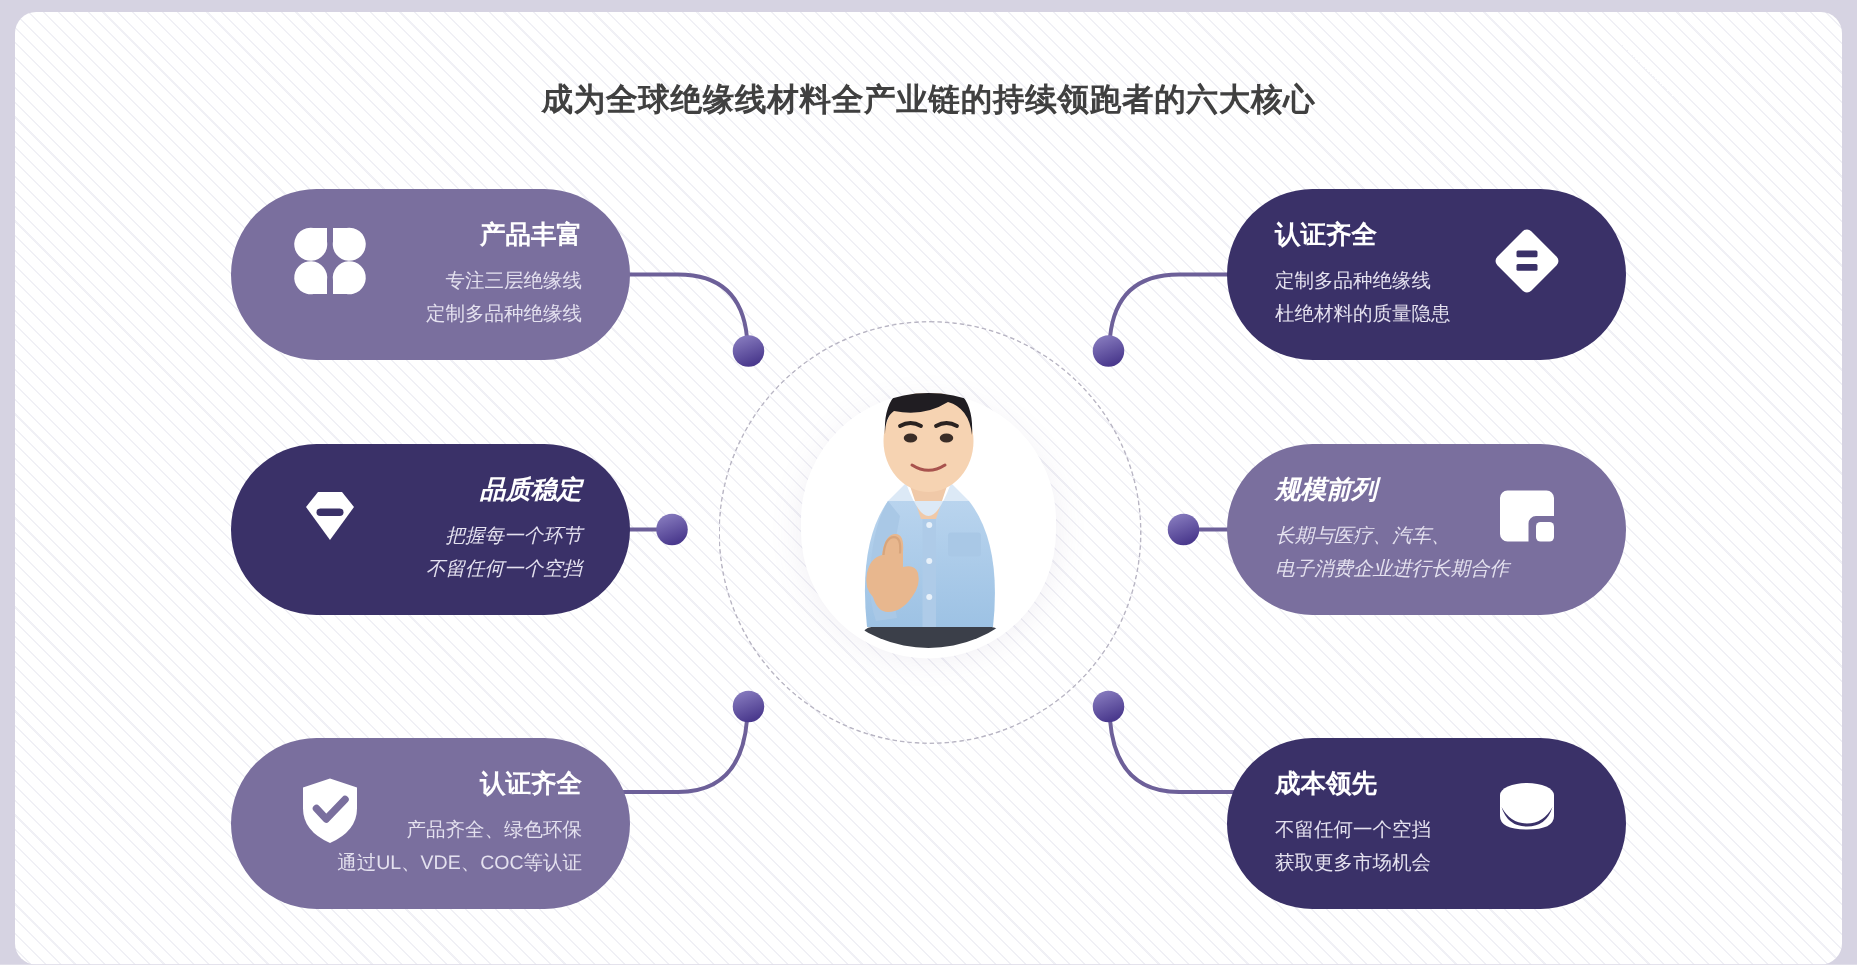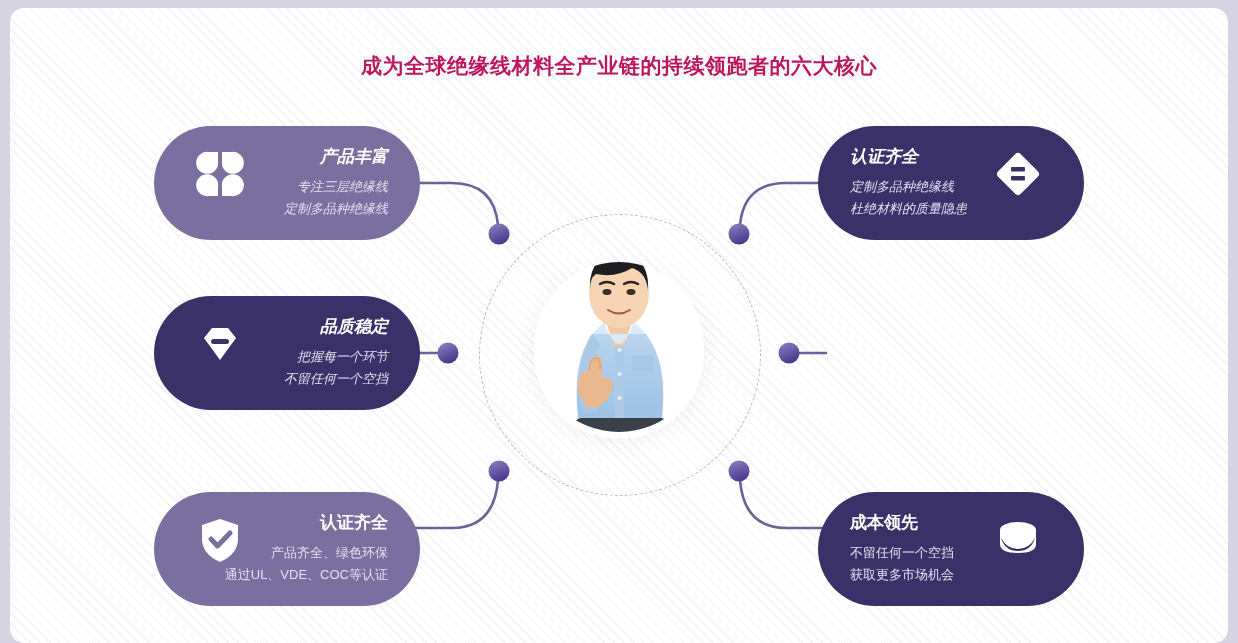--- a/index.html
+++ b/index.html
@@ -39,21 +39,21 @@
 
   
   .title {
     position: absolute;
     left: 0;
     top: 52px;
     width: 1238px;
     text-align: center;
     font-size: 21px;
     font-weight: bold;
-    color: #be185d;
+    color: #404040;
     letter-spacing: 0.5px;
     z-index: 6;
   }
 
   
   .orbit {
     position: absolute;
     left: 479px;
     top: 214px;
     width: 280px;
@@ -101,21 +101,21 @@
     position: absolute;
     width: 266px;
     height: 114px;
     border-radius: 57px;
     z-index: 5;
     box-sizing: border-box;
   }
   .card.left  { left: 154px; }
   .card.right { left: 818px; }
 
-  .c-row1 { top: 126px; font-style: italic; }
+  .c-row1 { top: 126px; }
   .c-row2 { top: 296px; font-style: italic; }
   .c-row3 { top: 492px; }
 
   .tone-a { background: #7a6f9e; }  
   .tone-b { background: #3a3168; }  
 
   .card .icon-slot {
     position: absolute;
     top: 22px;
     width: 52px;
@@ -271,20 +271,33 @@
         <rect x="19" y="28" width="14" height="4.5" rx="1" fill="#3a3168"></rect>
       </svg>
     </div>
     <div class="text-col">
       <div class="c-title">认证齐全</div>
       <div class="c-line">定制多品种绝缘线</div>
       <div class="c-line">杜绝材料的质量隐患</div>
     </div>
   </div>
 
+  <div class="card right c-row2 tone-a">
+    <div class="icon-slot">
+      <svg width="52" height="52" viewBox="0 0 52 52">
+        <path d="M13 9 h26 a5 5 0 0 1 5 5 v12 h-12 a5 5 0 0 0 -5 5 v12 H13 a5 5 0 0 1 -5 -5 V14 a5 5 0 0 1 5 -5 Z" fill="#ffffff"></path>
+        <rect x="32" y="30" width="12" height="13" rx="3" fill="#ffffff"></rect>
+      </svg>
+    </div>
+    <div class="text-col">
+      <div class="c-title">规模前列</div>
+      <div class="c-line">长期与医疗、汽车、</div>
+      <div class="c-line">电子消费企业进行长期合作</div>
+    </div>
+  </div>
 
   <div class="card right c-row3 tone-b">
     <div class="icon-slot">
       <svg width="52" height="52" viewBox="0 0 52 52">
         <path d="M8 16 v14 q0 9 18 9 t18 -9 V16 Z" fill="#ffffff"></path>
         <ellipse cx="26" cy="16" rx="18" ry="8" fill="#ffffff"></ellipse>
         <path d="M9 24 q6 11 17 11 t17 -11 q-4 13 -17 13 T9 24 Z" fill="#3a3168"></path>
       </svg>
     </div>
     <div class="text-col">

